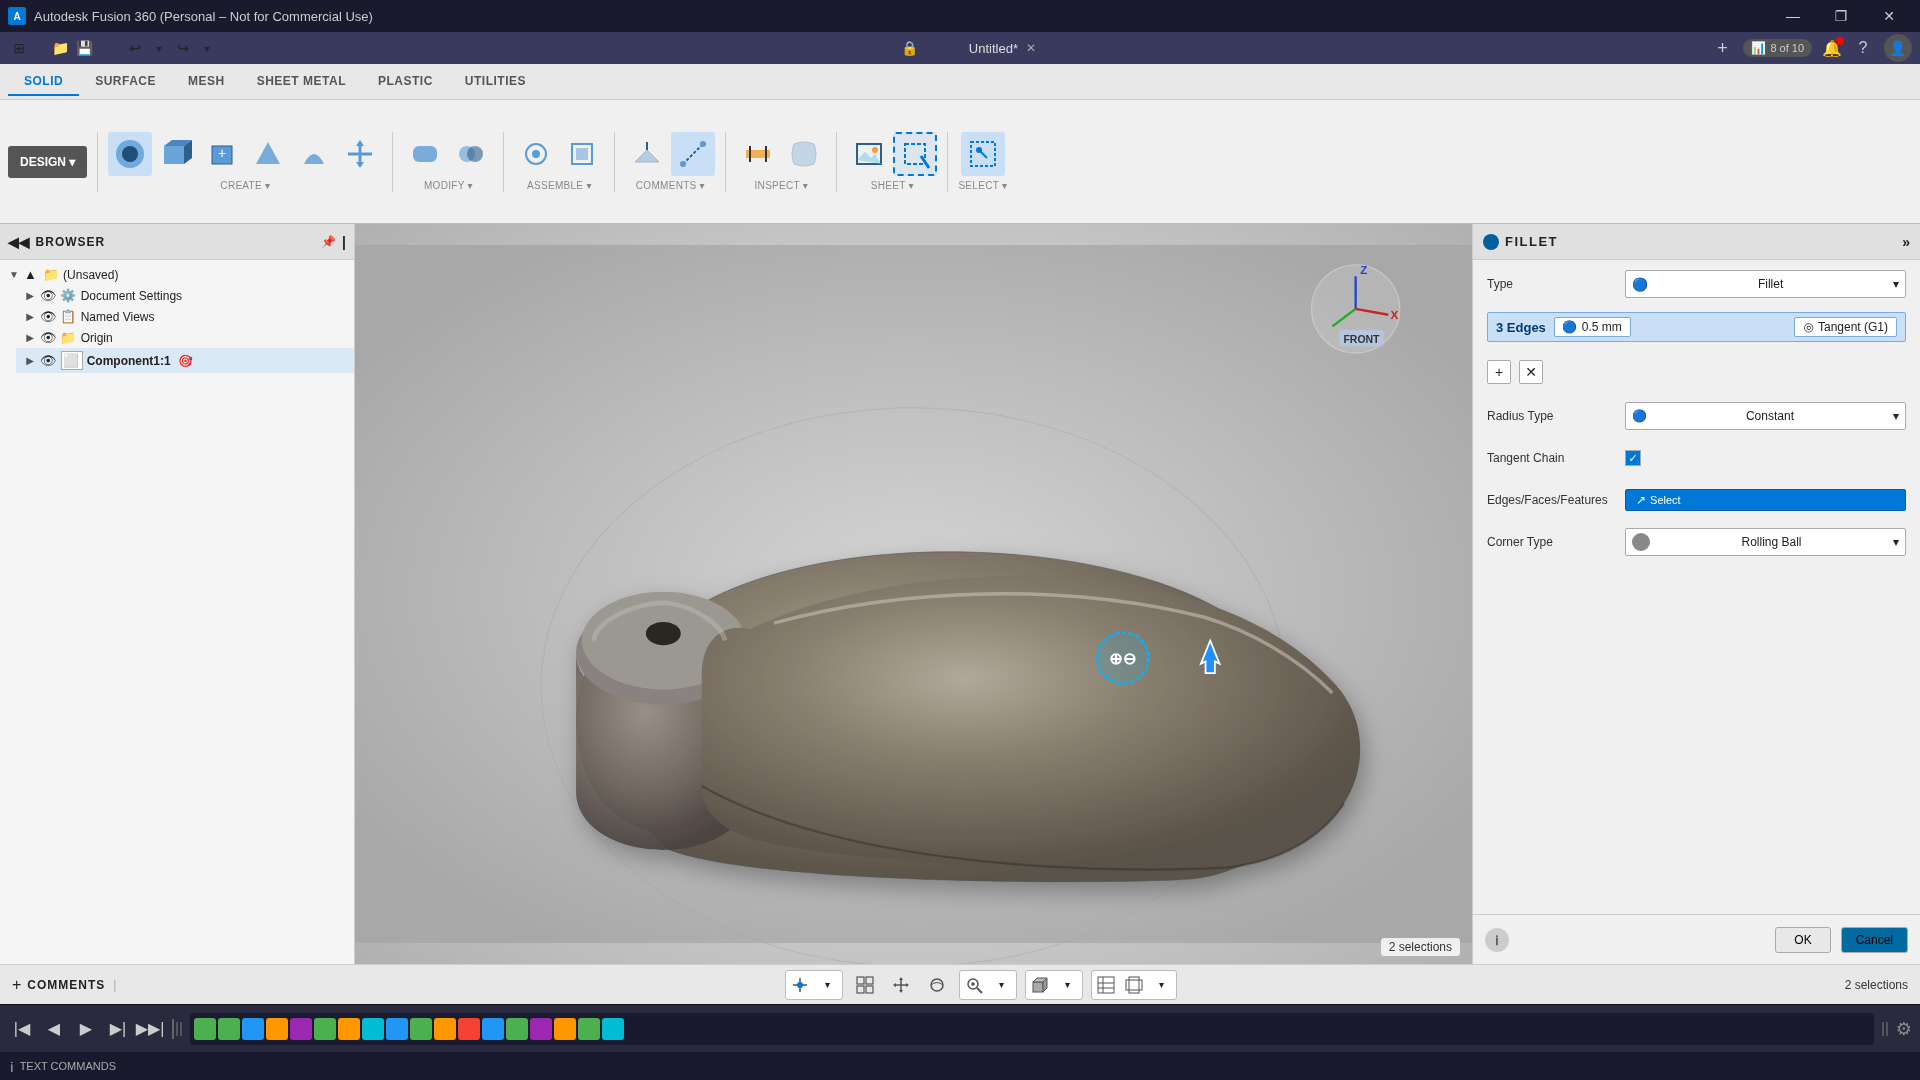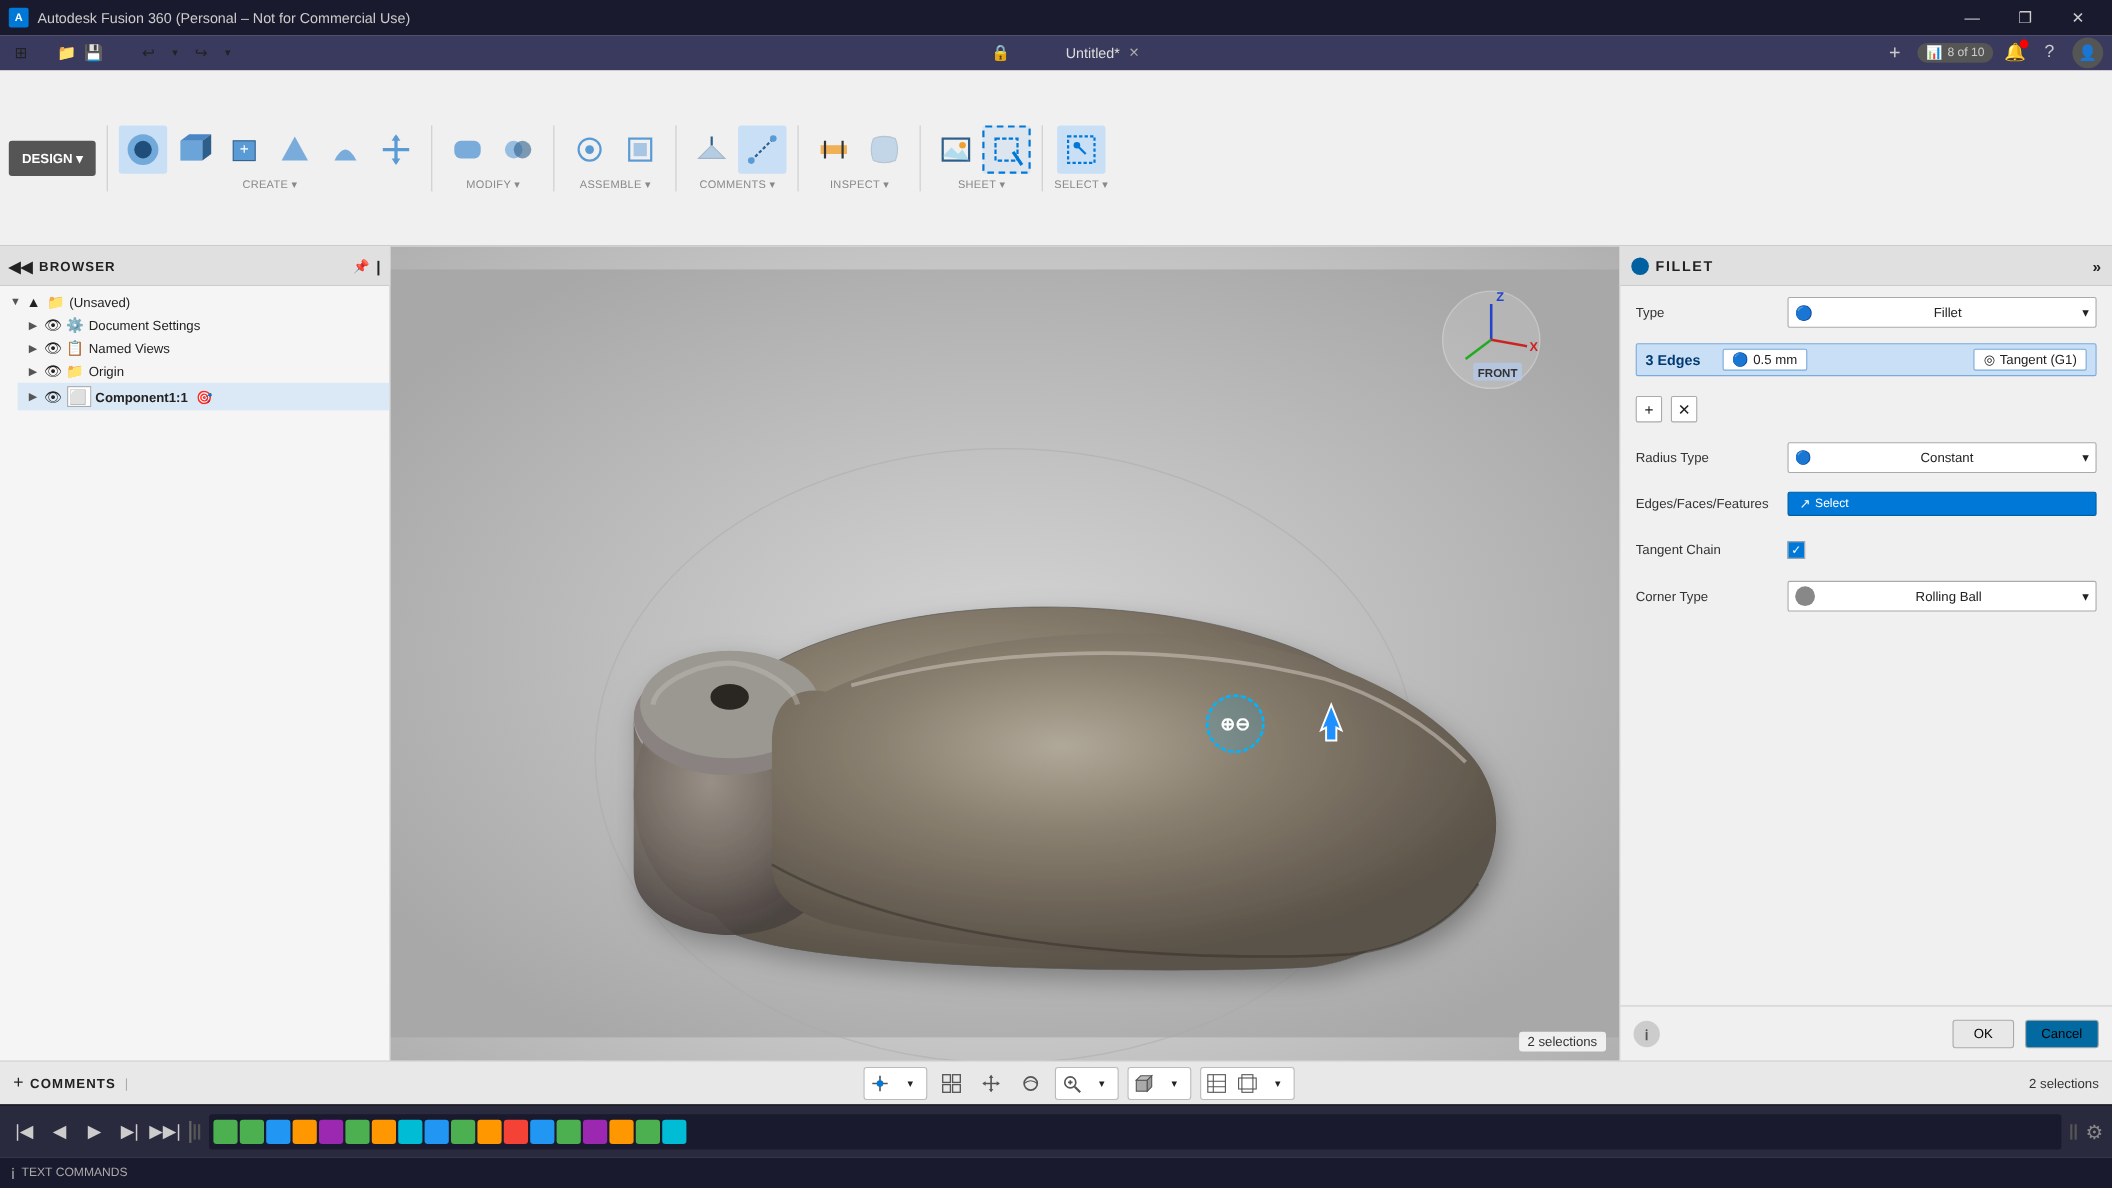--- a/index.html
+++ b/index.html
@@ -109,21 +109,21 @@
     .form-row { display: flex; align-items: center; gap: 8px; min-height: 28px; }
     .form-label { width: 130px; font-size: 12px; color: #333; }
     .form-control { flex: 1; }
     .select-ctrl {
       width: 100%; height: 28px; border: 1px solid #aaa; border-radius: 2px;
       background: white; padding: 0 6px; font-size: 12px; display: flex; align-items: center;
       justify-content: space-between; cursor: pointer;
     }
     .edges-row {
       background: #c8dff5; border: 1px solid #7aabdc; border-radius: 2px;
-      padding: 4px 8px; display: flex; align-items: center; gap: 20px;
+      padding: 4px 8px; display: flex; align-items: center; gap: 8px;
     }
     .edges-count { font-weight: bold; font-size: 13px; color: #003870; }
     .edges-mm-ctrl {
       background: white; border: 1px solid #7aabdc; border-radius: 2px;
       padding: 2px 8px; font-size: 12px; display: flex; align-items: center; gap: 4px;
     }
     .tangent-badge {
       background: white; border: 1px solid #7aabdc; border-radius: 2px;
       padding: 2px 8px; font-size: 12px; display: flex; align-items: center; gap: 4px;
       margin-left: auto;
@@ -227,20 +227,28 @@
       <span style="color:#ccc; font-size:16px;">🔔</span>
       <div class="notif-dot"></div>
     </div>
     <div class="qa-icon" style="color:#ccc; font-size:16px;">?</div>
     <div class="qa-icon" style="width:28px;height:28px;background:#555;border-radius:50%;color:#ccc;font-size:14px;display:flex;align-items:center;justify-content:center;">👤</div>
   </div>
 </div>
 
 <div id="toolbar-area">
 
+  <div id="tab-row">
+    <div class="tab-item active">SOLID</div>
+    <div class="tab-item">SURFACE</div>
+    <div class="tab-item">MESH</div>
+    <div class="tab-item">SHEET METAL</div>
+    <div class="tab-item">PLASTIC</div>
+    <div class="tab-item">UTILITIES</div>
+  </div>
 
   <div id="toolbar">
 
     <div class="design-btn">
       <span>DESIGN ▾</span>
     </div>
     <div class="toolbar-divider"></div>
 
     <div class="toolbar-group-wrap">
       <div class="toolbar-icons-row">
@@ -588,33 +596,33 @@
         <div class="form-control">
           <div class="select-ctrl">
             <span style="font-size:12px; color:#555;">🔵</span>
             <span>Constant</span>
             <span>▾</span>
           </div>
         </div>
       </div>
 
       <div class="form-row">
+        <span class="form-label">Tangent Chain</span>
+        <div class="form-control">
+          <div class="checkbox-ctrl">✓</div>
+        </div>
+      </div>
+
+      <div class="form-row">
         <span class="form-label">Edges/Faces/Features</span>
         <div class="form-control">
           <div class="selected-btn">
             <span style="font-size:12px;">↗</span>
             <span>Select</span>
           </div>
-        </div>
-      </div>
-
-      <div class="form-row">
-        <span class="form-label">Tangent Chain</span>
-        <div class="form-control">
-          <div class="checkbox-ctrl">✓</div>
         </div>
       </div>
 
 
       <div class="form-row">
         <span class="form-label">Corner Type</span>
         <div class="form-control">
           <div class="select-ctrl">
             <div class="rolling-ball-icon"></div>
             <span>Rolling Ball</span>

